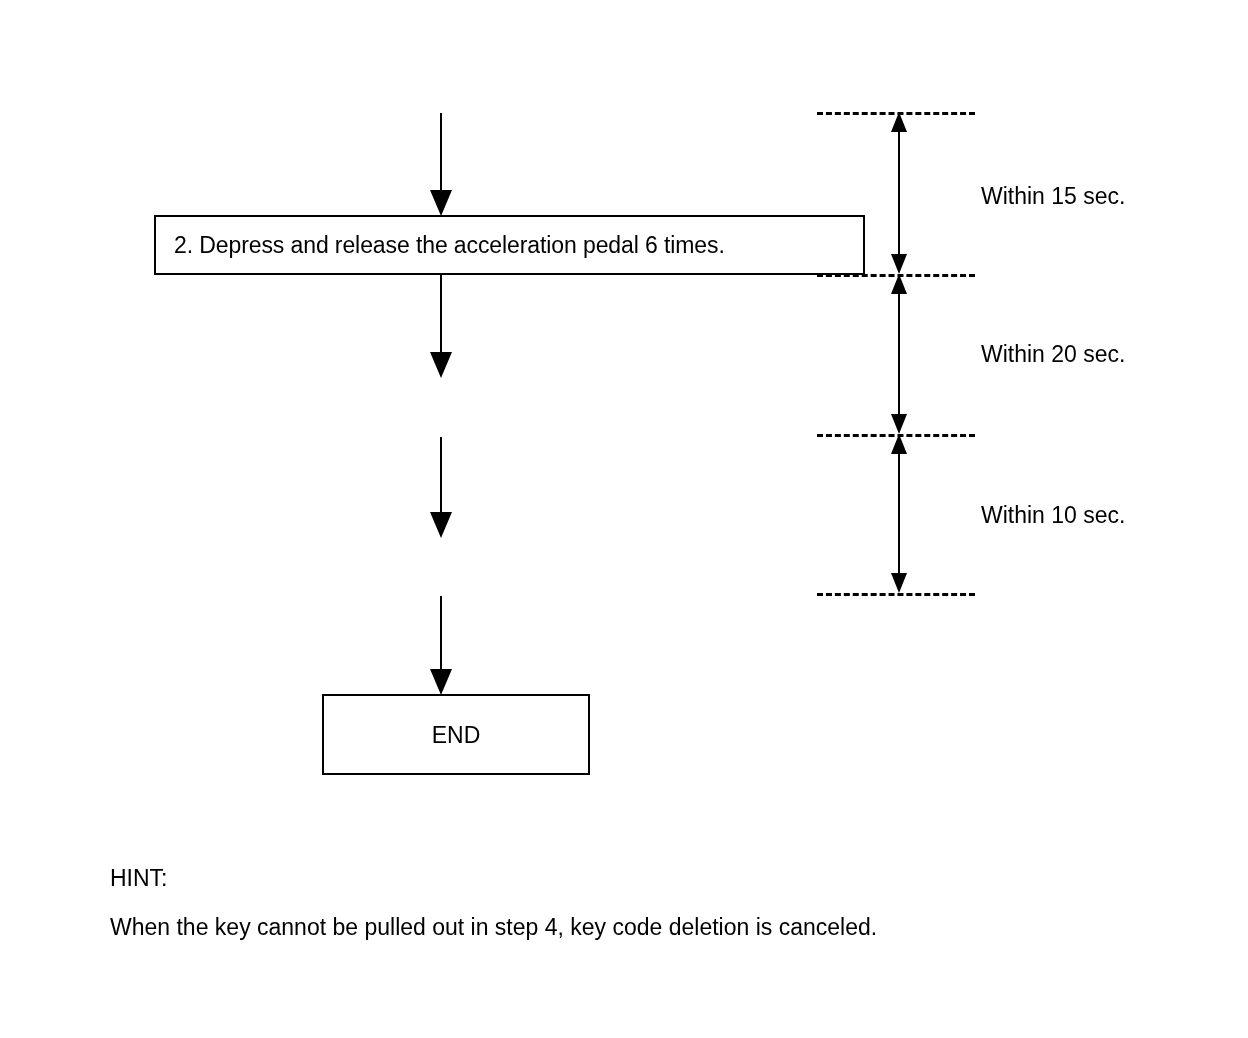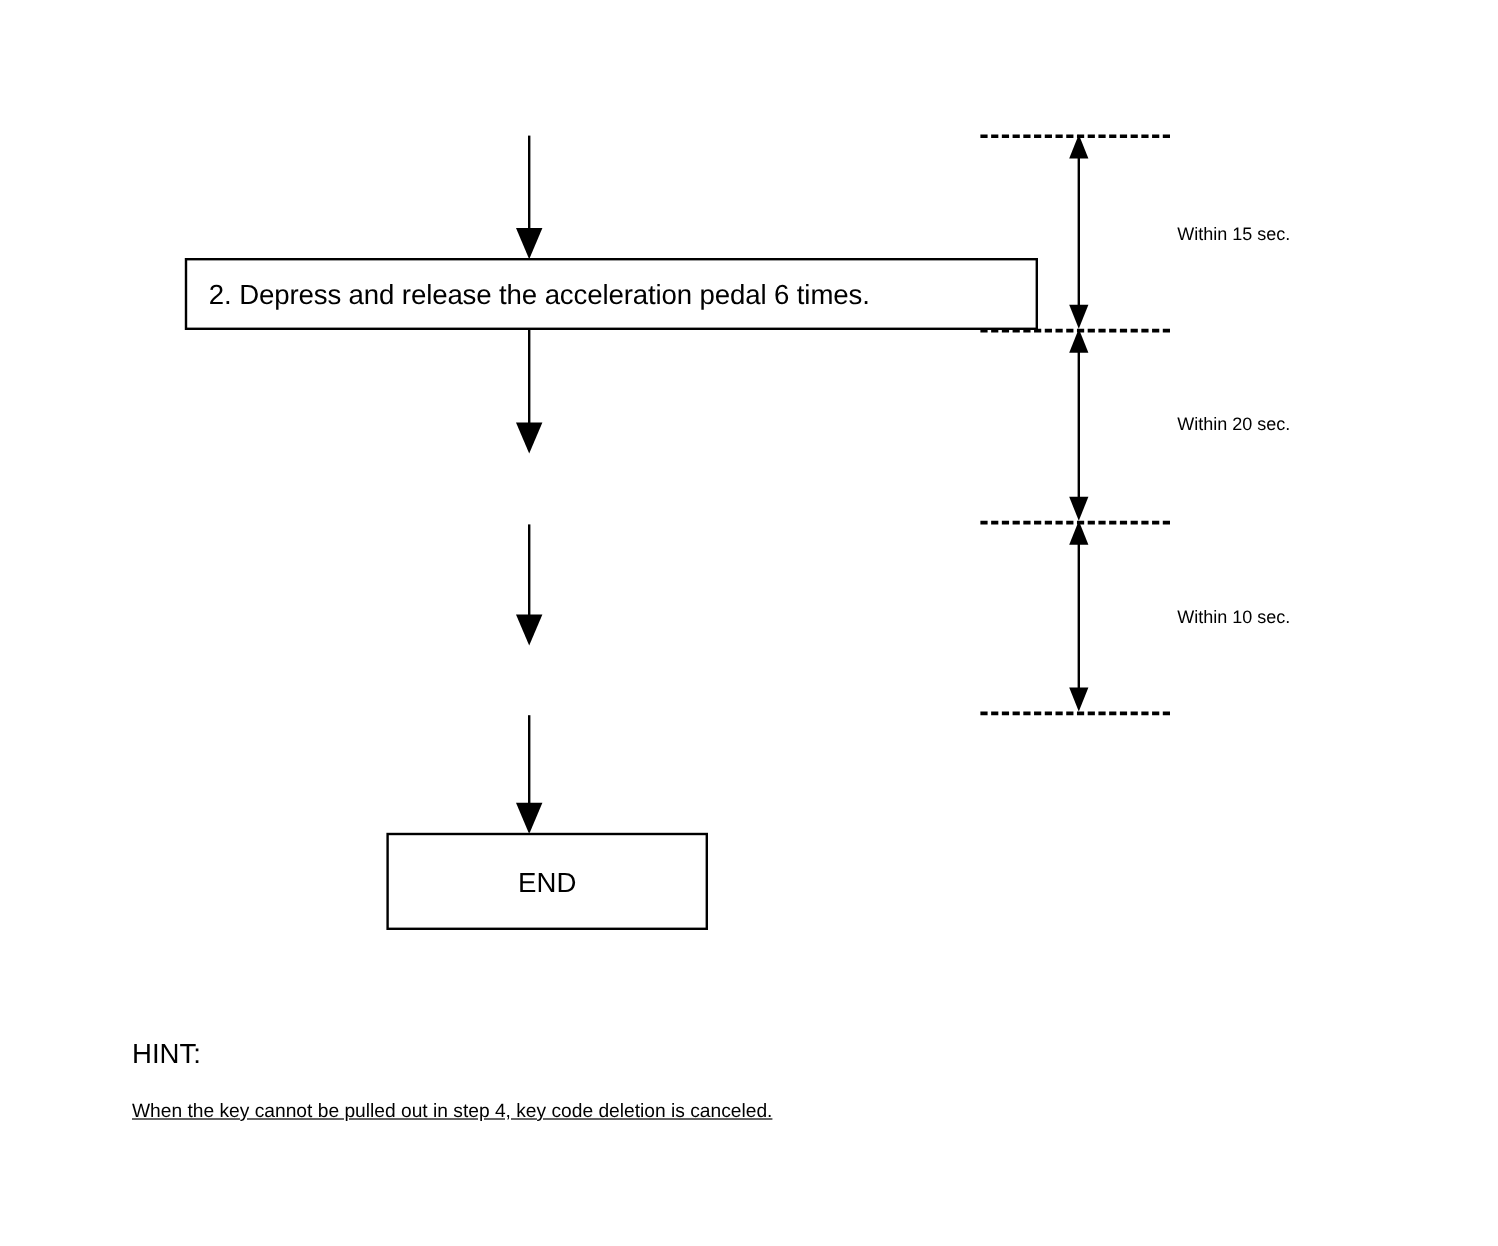--- a/index.html
+++ b/index.html
@@ -140,42 +140,41 @@
     border-right: 8px solid transparent;
     border-top: 20px solid #000;
   }
   #dim-1 { top: 112px; height: 162px; }
   #dim-2 { top: 274px; height: 160px; }
   #dim-3 { top: 434px; height: 159px; }
 
   
   .dim-label {
     position: absolute;
-    font-size: 15px;
+    font-size: 23px;
     line-height: 28px;
     white-space: nowrap;
   }
   #dim-label-1 { left: 981px; top: 182px; }
   #dim-label-2 { left: 981px; top: 340px; }
   #dim-label-3 { left: 981px; top: 501px; }
 
   
   #hint-title {
     position: absolute;
     left: 110px; top: 864px;
     font-size: 23px;
     line-height: 28px;
   }
   #hint-body {
     position: absolute;
     left: 110px; top: 913px;
-    font-size: 16px;
+    font-size: 23px;
     line-height: 28px;
     white-space: nowrap;
-    text-decoration: underline;
   }
 </style>
 </head>
 <body>
 
 <div class="canvas">
 
 
   <div class="connector" id="conn-1-2">
     <div class="shaft"></div>

